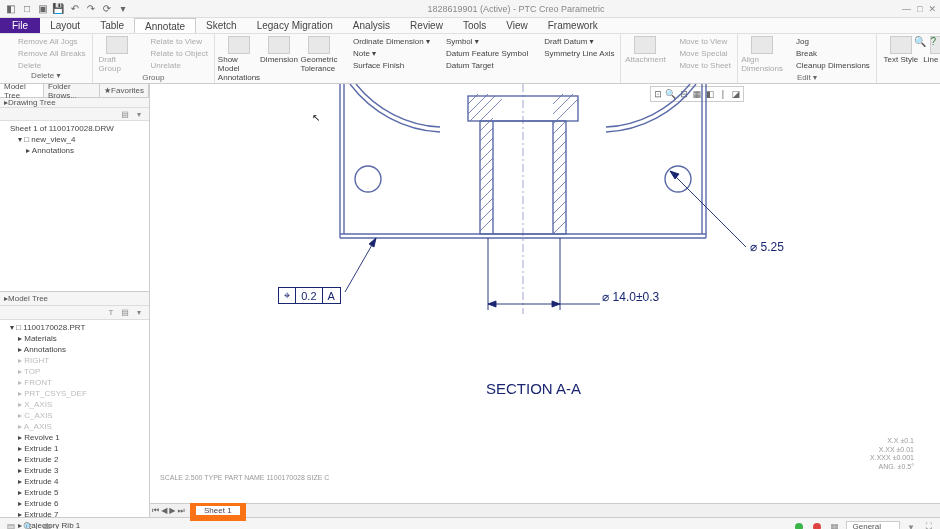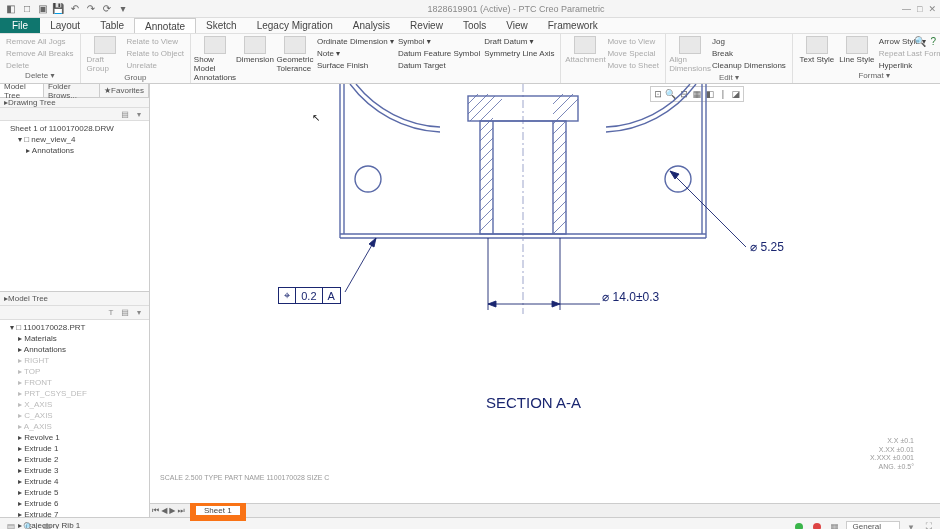--- a/index.html
+++ b/index.html
@@ -6,29 +6,29 @@
 body { width: 940px; height: 529px; background: #f0f0f0; overflow: hidden; font-size: 10px; }
 
 .titlebar { height: 18px; background: #f5f5f5; display: flex; align-items: center; padding: 0 4px; border-bottom: 1px solid #ddd; }
 .titlebar .qat { display: flex; gap: 2px; }
 .titlebar .qat span { width: 14px; height: 14px; display: inline-flex; align-items: center; justify-content: center; color: #666; font-size: 10px; }
 .titlebar .title { flex: 1; text-align: center; color: #888; font-size: 9px; }
 .titlebar .winbtns { display: flex; gap: 6px; color: #888; font-size: 9px; }
 
 .menubar { height: 16px; background: #fafafa; display: flex; align-items: center; border-bottom: 1px solid #e0e0e0; }
 .menubar .tab { padding: 0 10px; height: 100%; display: flex; align-items: center; font-size: 10px; color: #444; cursor: pointer; }
-.menubar .tab.file { background: #0f766e; color: #fff; padding: 0 12px; }
+.menubar .tab.file { background: #4c1d95; color: #fff; padding: 0 12px; }
 .menubar .tab.active { background: #fff; border-top: 1px solid #ccc; border-left: 1px solid #ccc; border-right: 1px solid #ccc; }
 
 .ribbon { height: 50px; background: #fafafa; display: flex; border-bottom: 1px solid #ccc; position: relative; }
 .ribbon-group { border-right: 1px solid #e0e0e0; padding: 2px 6px; display: flex; flex-direction: column; height: 100%; }
 .ribbon-group .items { display: flex; gap: 4px; flex: 1; }
 .ribbon-group .label { font-size: 8px; color: #666; text-align: center; height: 10px; }
 .rg-col { display: flex; flex-direction: column; gap: 1px; }
-.rg-item { font-size: 8px; color: #aaa; white-space: nowrap; display: flex; align-items: center; gap: 2px; height: 11px; }
+.rg-item { font-size: 8px; color: #aaa; white-space: nowrap; display: flex; align-items: center; gap: 2px; height: 11px; margin-left: 12px; }
 .rg-item.en { color: #444; }
 .rg-bigbtn { display: flex; flex-direction: column; align-items: center; gap: 1px; font-size: 8px; color: #444; width: 36px; }
 .rg-bigbtn .ic { width: 22px; height: 18px; background: #e8e8e8; border: 1px solid #ccc; }
 .rg-bigbtn.dis { color: #aaa; }
 .ribbon .help { position: absolute; right: 4px; top: 2px; display: flex; gap: 4px; color: #888; }
 
 .main { display: flex; height: 433px; }
 .sidebar { width: 150px; background: #fff; border-right: 1px solid #ccc; display: flex; flex-direction: column; }
 .sb-tabs { height: 14px; display: flex; border-bottom: 1px solid #ccc; background: #f5f5f5; }
 .sb-tab { font-size: 8px; padding: 0 4px; border-right: 1px solid #ccc; display: flex; align-items: center; color: #555; }
@@ -366,21 +366,21 @@
 
       <div class="dim-text" style="left:600px;top:156px">⌀ 5.25</div>
       <div class="dim-text" style="left:452px;top:206px">⌀ 14.0±0.3</div>
 
       <div class="gtol" style="left:128px;top:203px">
         <div>⌖</div>
         <div>0.2</div>
         <div>A</div>
       </div>
 
-      <div class="section-text" style="left:336px;top:310px">SECTION  A-A</div>
+      <div class="section-text" style="left:336px;top:296px">SECTION  A-A</div>
 
       <div class="tol-block" id="tolblock">
           <div>X.X       ±0.1</div>
           <div>X.XX     ±0.01</div>
           <div>X.XXX   ±0.001</div>
           <div>ANG.    ±0.5°</div>
         </div>
 
       <div class="info-line">SCALE   2.500     TYPE   PART     NAME   1100170028     SIZE   C</div>
 

